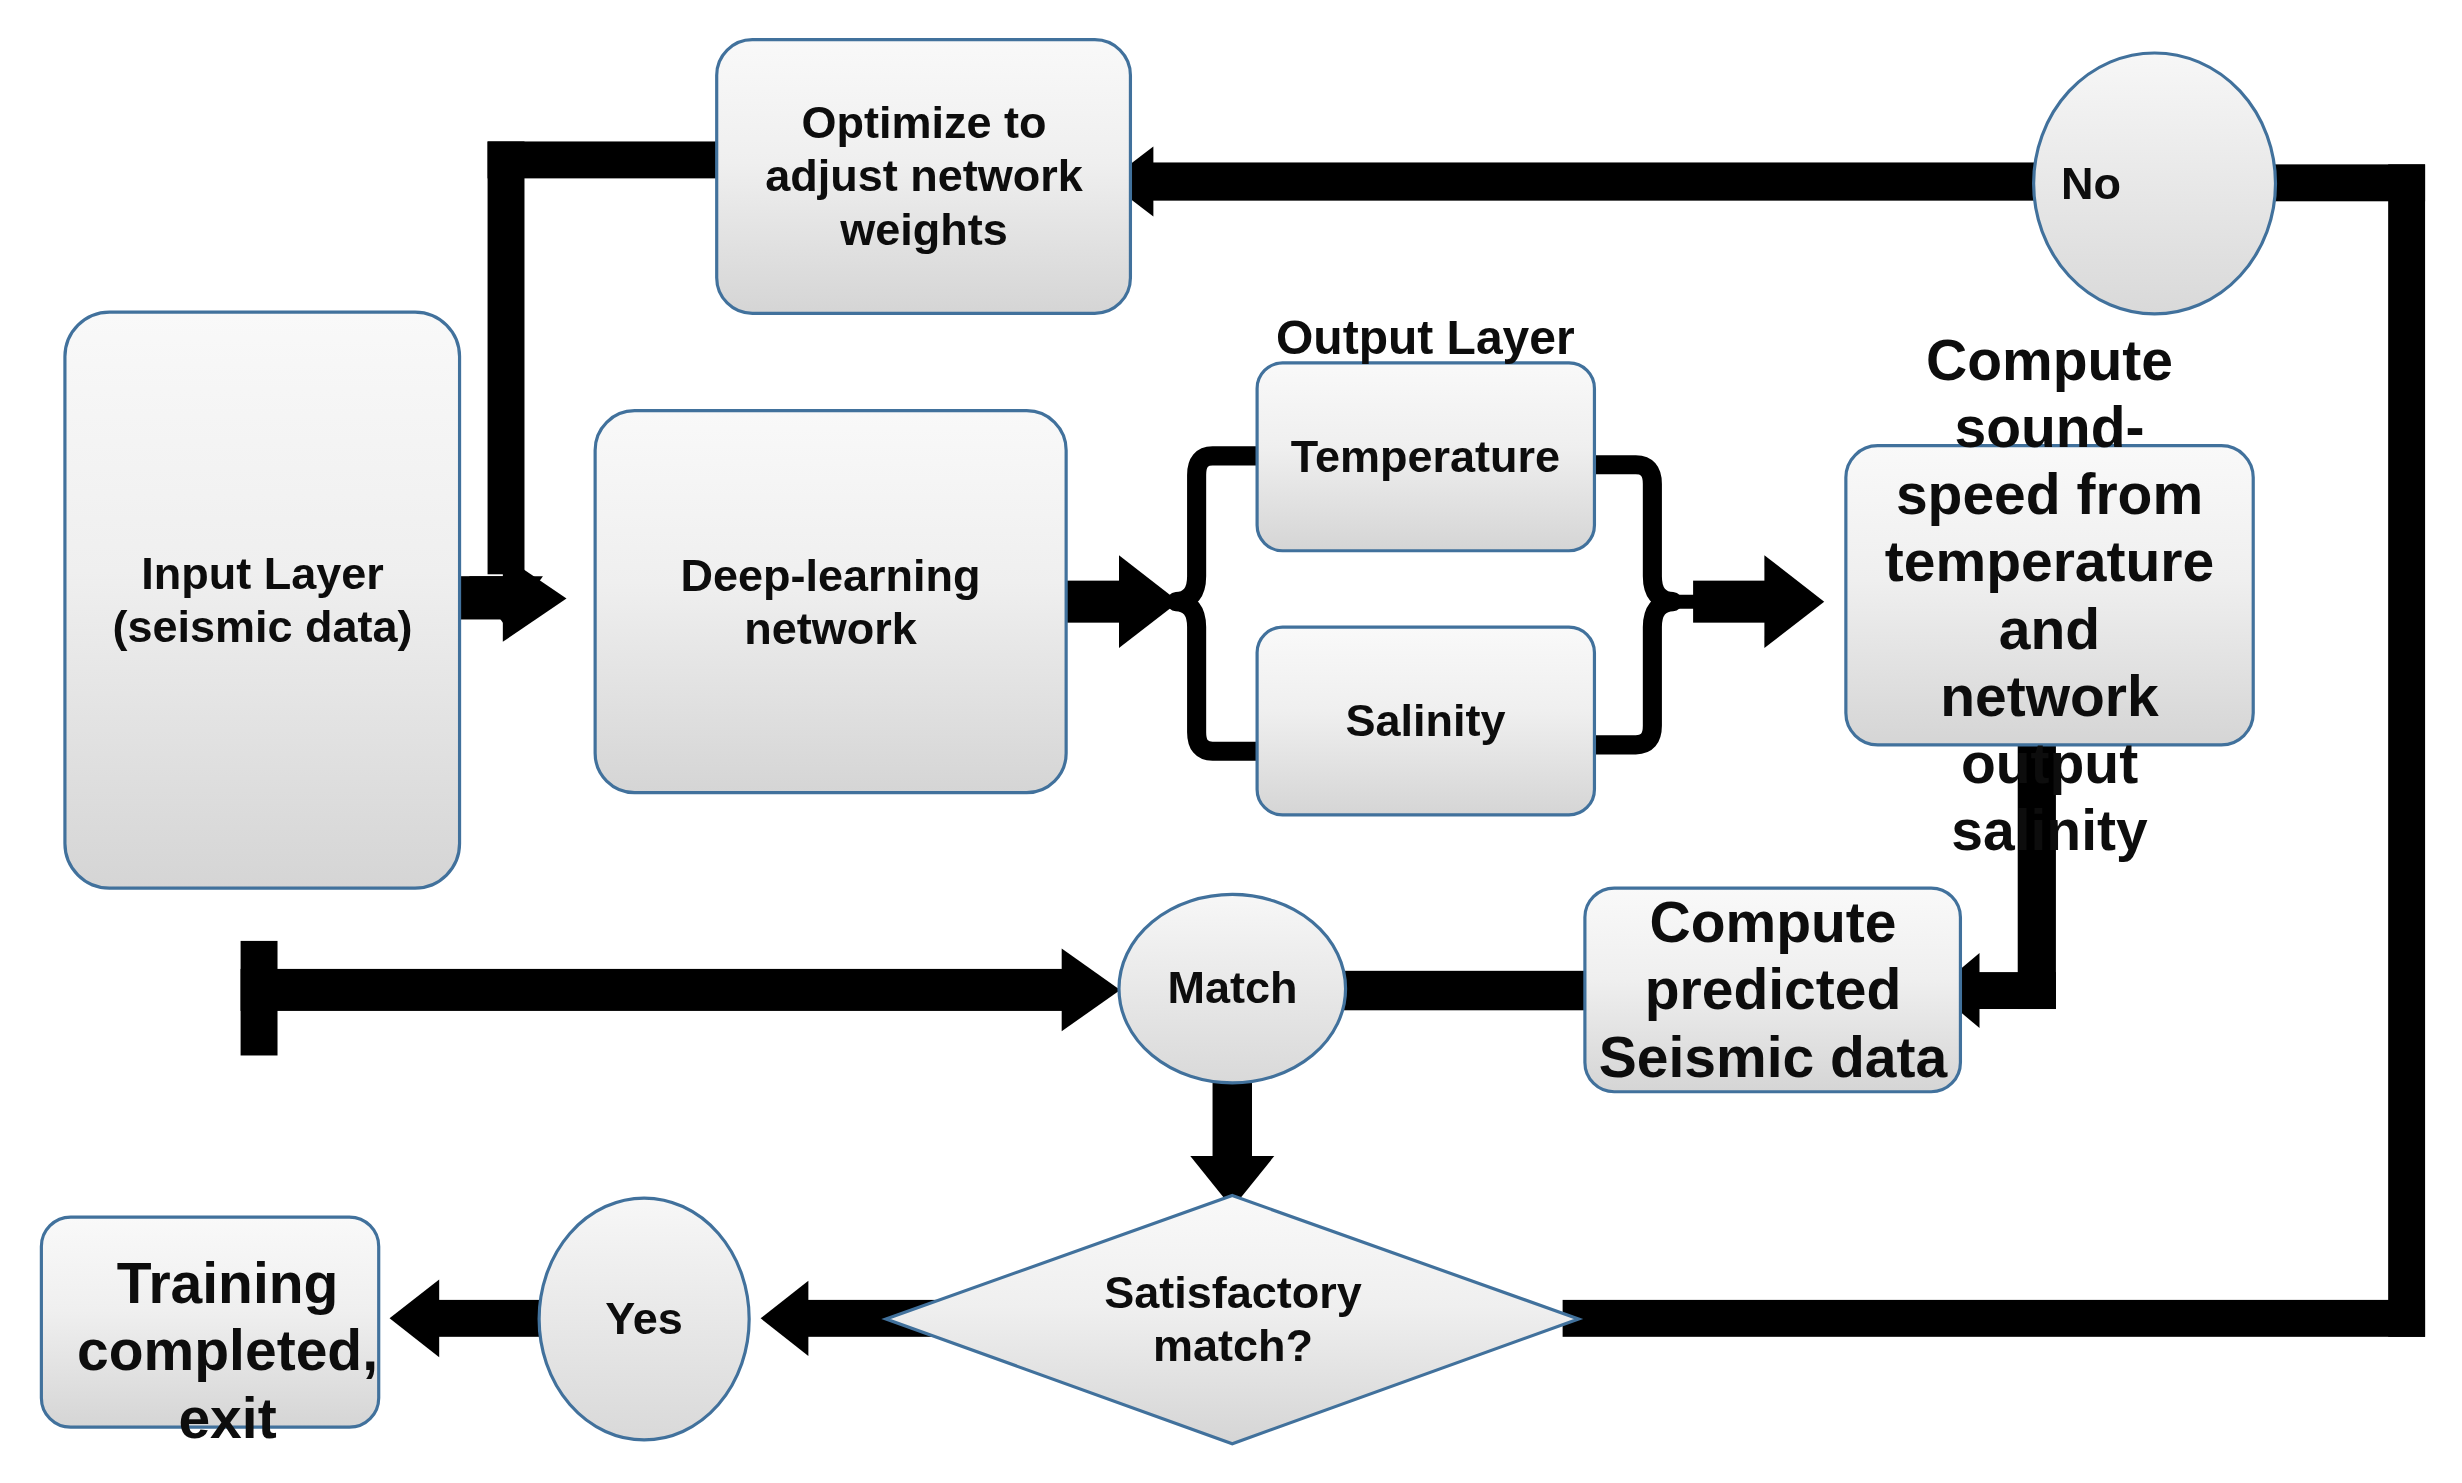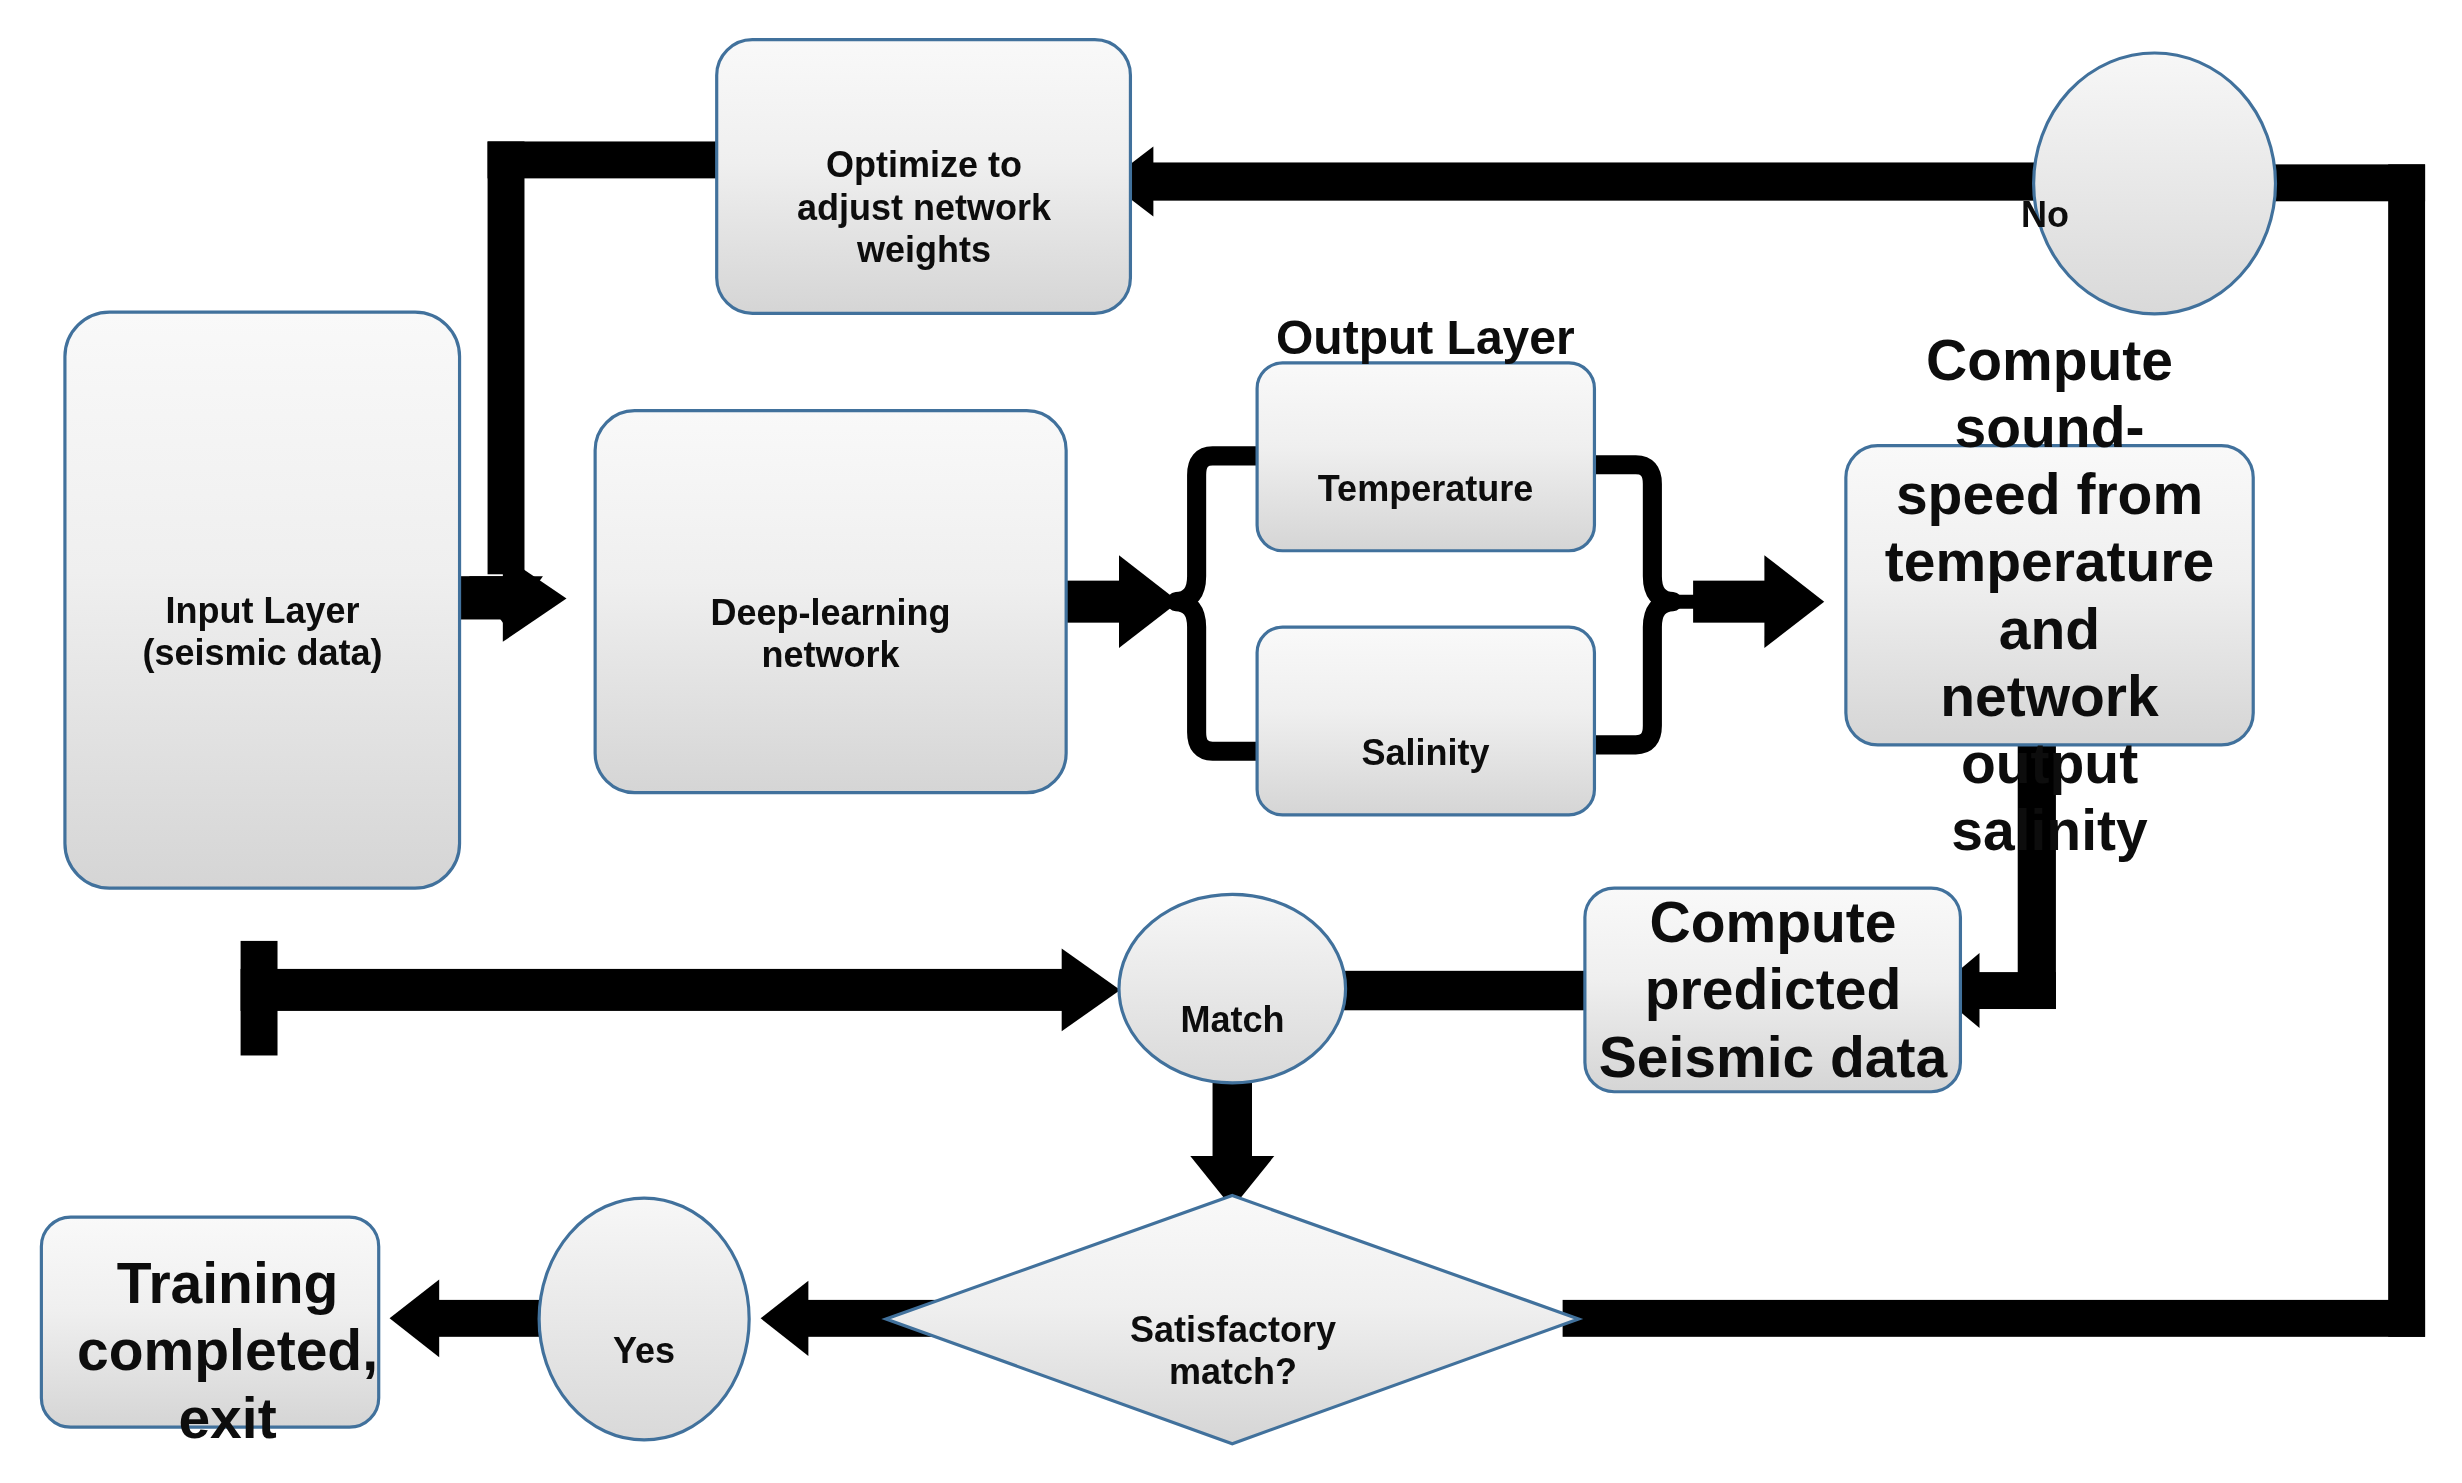--- a/index.html
+++ b/index.html
@@ -16,21 +16,21 @@
   .node-label{
     position:absolute;
     display:flex;align-items:center;justify-content:center;
     text-align:center;
     font-weight:bold;
     color:#0d0d0d;
     line-height:1.18;
     pointer-events:none;
     -webkit-font-smoothing:antialiased;
   }
-  .t-72{font-size:36px;margin-top:32px;}
+  .t-72{font-size:45px;}
   .t-68{font-size:57px;}
 
   .group-title{
     position:absolute;
     font-weight:bold;
     font-size:48px;
     color:#0d0d0d;
     white-space:nowrap;
   }
 </style>
@@ -198,21 +198,21 @@
   <div class="node-label t-68" style="left:1846px;top:446px;width:407px;height:299px;">
     <div>
       <div>Compute sound-</div>
       <div>speed from</div>
       <div>temperature and</div>
       <div>network output</div>
       <div>salinity</div>
     </div>
   </div>
 
-  <div class="node-label t-72" style="left:1924px;top:53px;width:242px;height:261px;">
+  <div class="node-label t-72" style="left:1970px;top:53px;width:242px;height:261px;">
     <div>
         <div>No</div>
       </div>
   </div>
 
   <div class="node-label t-72" style="left:1119px;top:894px;width:227px;height:188px;">
     <div>
         <div>Match</div>
       </div>
   </div>

